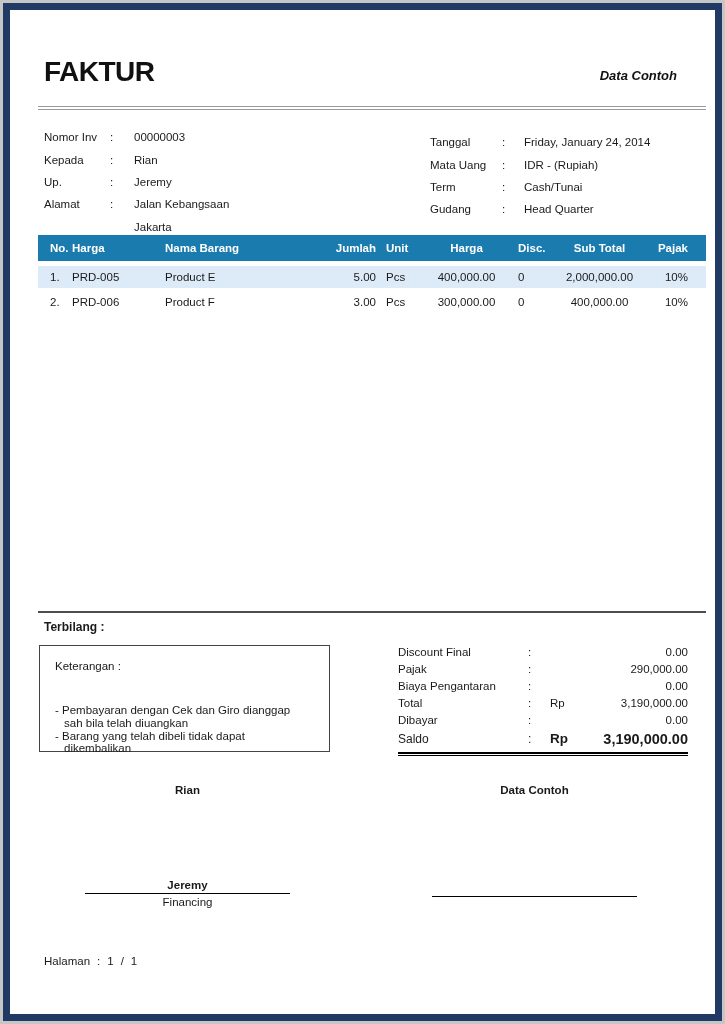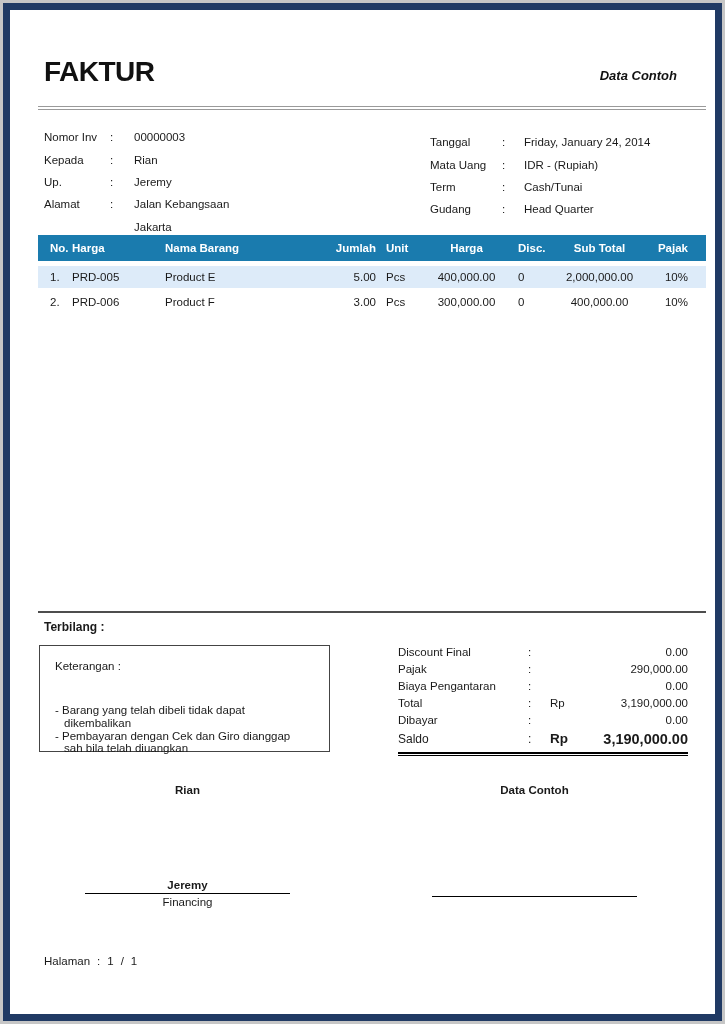--- a/index.html
+++ b/index.html
@@ -190,22 +190,22 @@
     </div>
   </div>
 
   <div class="mid-rule"></div>
   <div class="terbilang">
     <span class="t-label">Terbilang :</span>
   </div>
 
   <div class="keterangan">
     <div class="k-title">Keterangan :</div>
+    <div class="k-note">- Pembayaran dengan Cek dan Giro dianggap sah bila telah diuangkan</div>
     <div class="k-note">- Barang yang telah dibeli tidak dapat dikembalikan</div>
-    <div class="k-note">- Pembayaran dengan Cek dan Giro dianggap sah bila telah diuangkan</div>
   </div>
 
   <div class="totals">
     <div class="tot-row">
       <span>Discount Final</span>
       <span>:</span>
       <span class="cur"></span>
       <span class="val">0.00</span>
     </div>
     <div class="tot-row">

